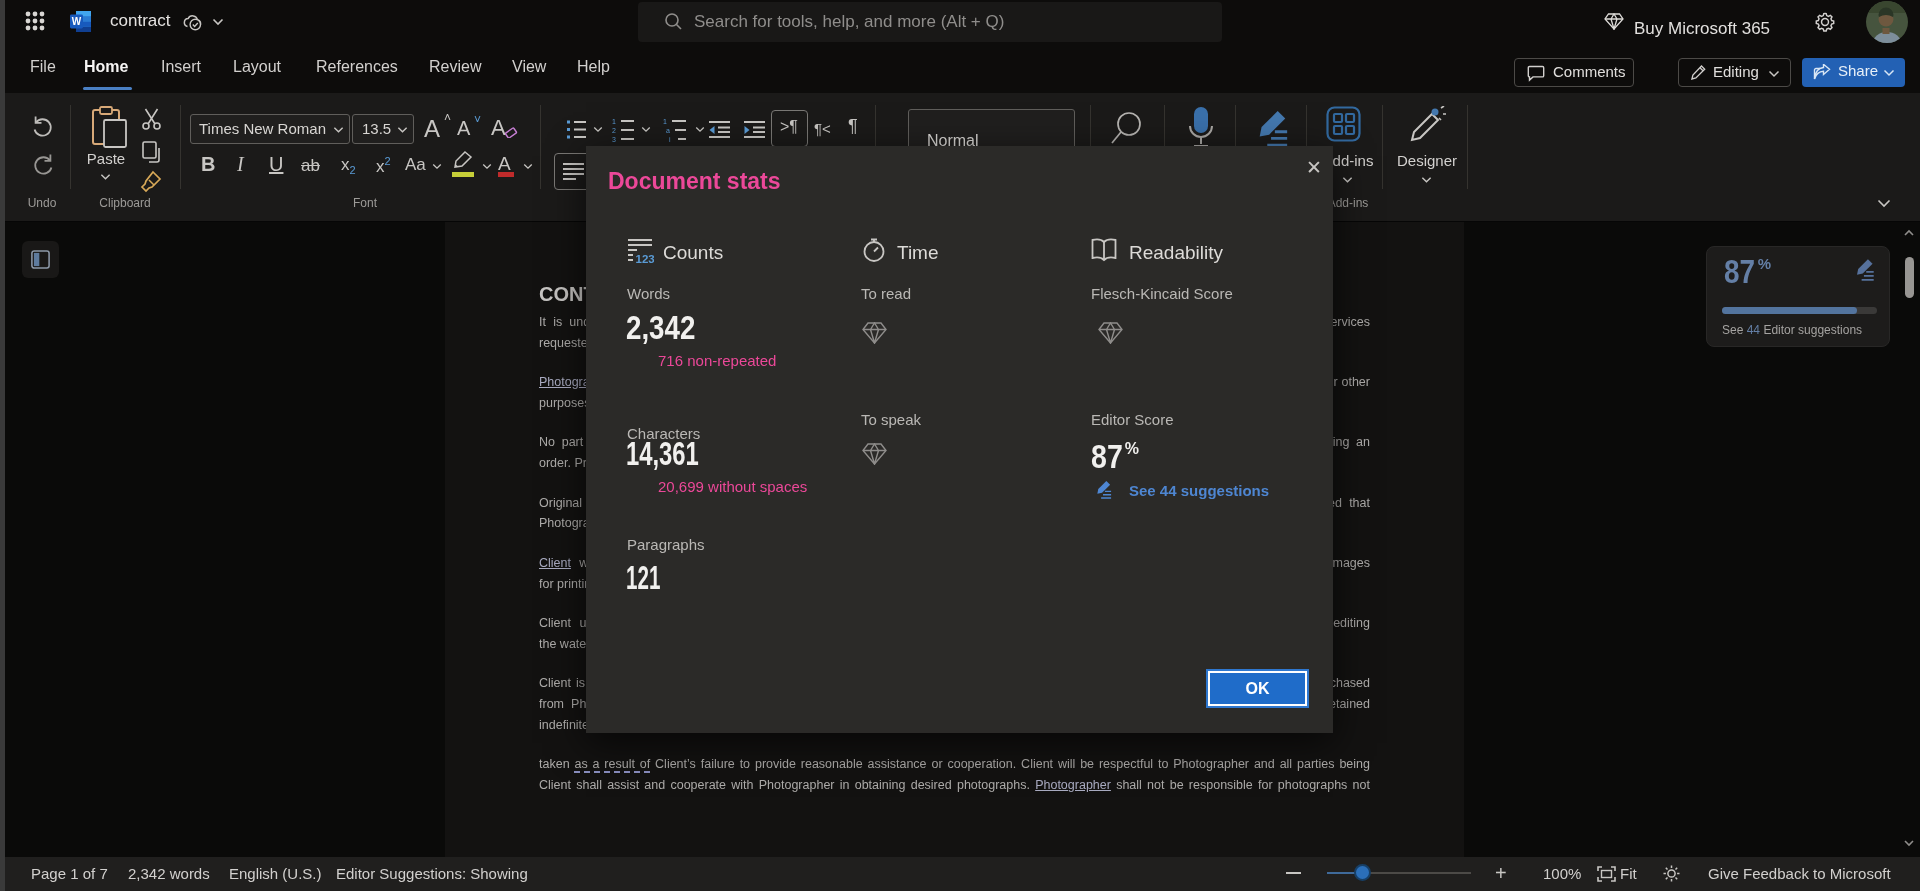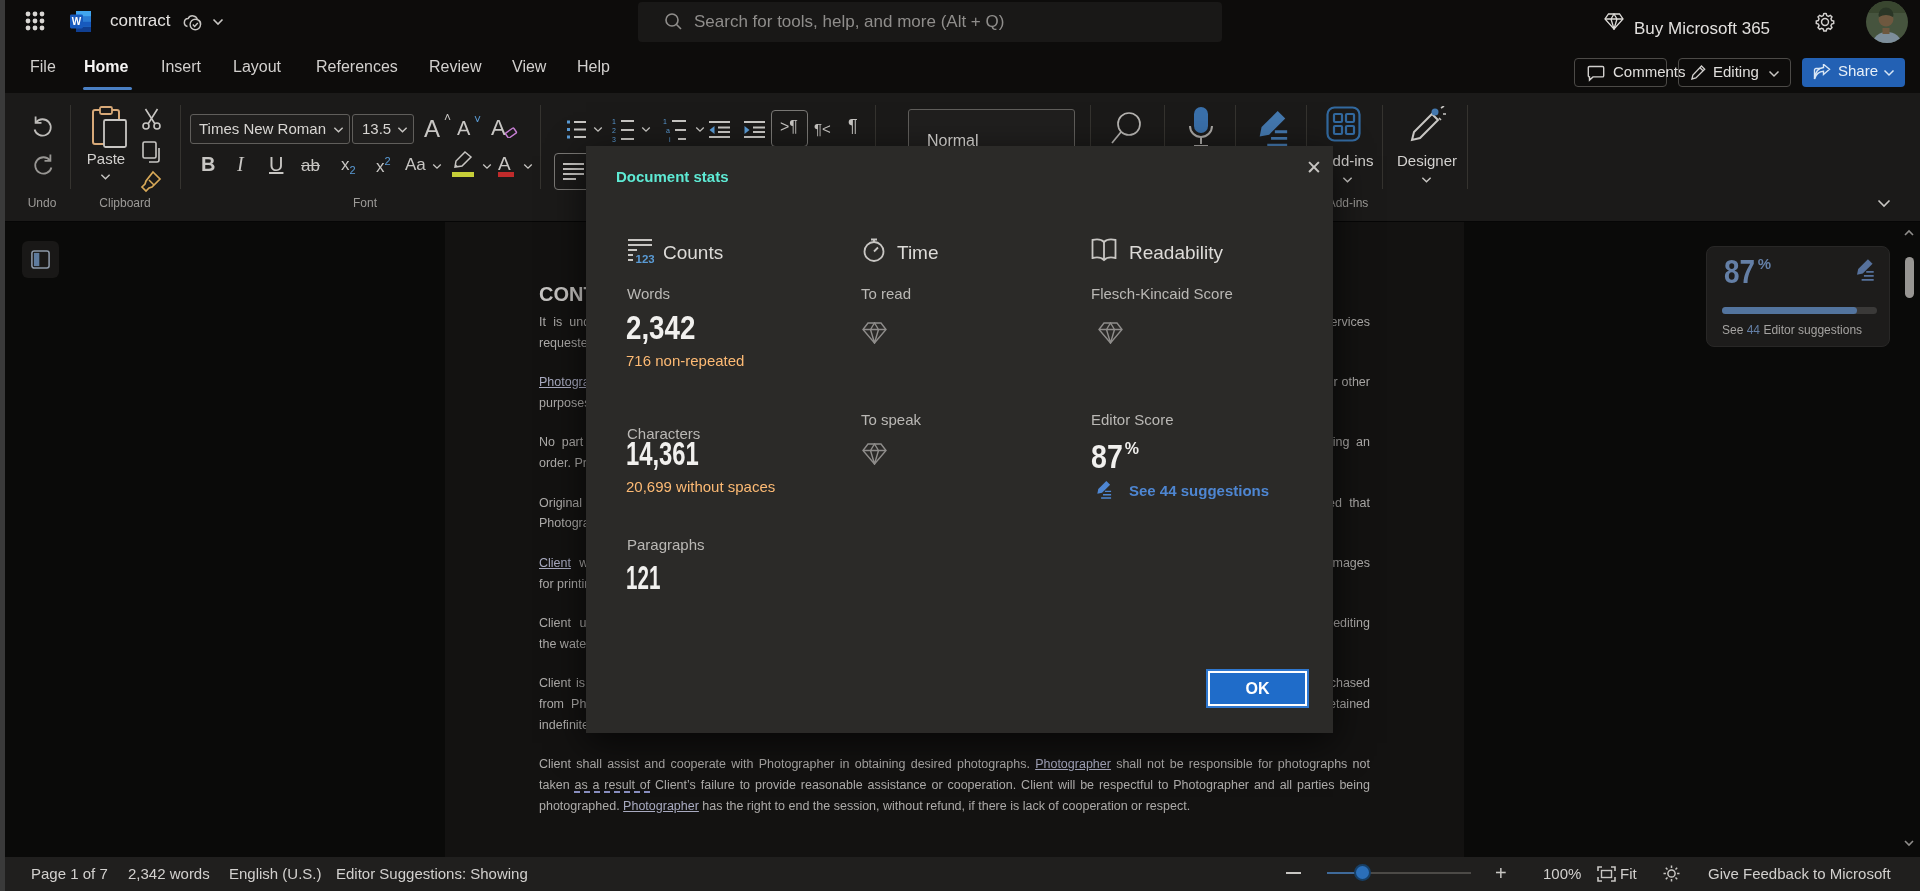--- a/index.html
+++ b/index.html
@@ -34,27 +34,27 @@
   #doc .ln { line-height:20.8px; text-align:justify; text-align-last:justify; }
   #doc .lnl { line-height:20.8px; }
   #doc .pgap { height:18.6px; }
   #doc .u { text-decoration:underline; color:#a9abc1; }
   #doc .sq { text-decoration:underline dashed #8a8fc0 2px; text-underline-offset:3px; }
   
   #statusbar { position:absolute; left:0; top:857px; width:1920px; height:34px; background:#201f1e; color:#d2d0ce; font-size:15px; }
   #statusbar .it { position:absolute; top:8px; }
   
   #dialog { position:absolute; left:586px; top:146px; width:747px; height:587px; background:#2b2a28; box-shadow:0 10px 36px rgba(0,0,0,0.65); z-index:40; }
-  #dialog h1 { position:absolute; left:30px; top:22px; font-size:15px; font-weight:bold; color:#5eead4; }
+  #dialog h1 { position:absolute; left:22px; top:22px; font-size:23px; font-weight:bold; color:#ec4899; }
   #dialog .x { position:absolute; left:715px; top:9px; width:26px; height:26px; color:#c8c6c3; font-size:19px; line-height:26px; text-align:center; }
   .dsec { position:absolute; font-size:19px; color:#dddbd8; }
   .dlabel { position:absolute; font-size:15px; color:#bab8b5; }
   .dbig { position:absolute; font-size:34px; line-height:34px; font-weight:bold; color:#f1f0ee; }
   .dbig>span.n { display:inline-block; transform-origin:left center; }
-  .dsub { position:absolute; font-size:15px; color:#fdba74; }
+  .dsub { position:absolute; font-size:15px; color:#ec4899;margin-left:32px; }
   .dlink { position:absolute; font-size:15px; font-weight:bold; color:#4e86d2; }
   #okbtn { position:absolute; left:620px; top:523px; width:103px; height:39px; background:#1f6cc9; border:2px solid #2e77cf; box-shadow:inset 0 0 0 2px #ffffff; color:#fff; font-size:16px; font-weight:bold; text-align:center; line-height:35px; }
   
   #ecard { position:absolute; left:1706px; top:246px; width:184px; height:101px; background:#1d1c1b; border:1px solid #282726; border-radius:8px; }
 </style>
 </head>
 <body>
 <div id="stage">
   <div id="header">
 
@@ -131,21 +131,21 @@
     <div class="tab" style="left:30px">File</div>
     <div class="tab sel" style="left:84px">Home</div>
     <div class="tab" style="left:161px">Insert</div>
     <div class="tab" style="left:233px">Layout</div>
     <div class="tab" style="left:316px">References</div>
     <div class="tab" style="left:429px">Review</div>
     <div class="tab" style="left:512px">View</div>
     <div class="tab" style="left:577px">Help</div>
     <div id="homeline"></div>
 
-    <div class="abs" style="left:1574px;top:14px;width:93px;height:29px;border:1px solid #4c4a47;border-radius:4px;">
+    <div class="abs" style="left:1514px;top:14px;width:120px;height:29px;border:1px solid #4c4a47;border-radius:4px;">
       <svg class="abs" style="left:12px;top:6px" width="18" height="17" viewBox="0 0 18 17">
         <path d="M2.5 1.5 h13 a1.2 1.2 0 0 1 1.2 1.2 v8 a1.2 1.2 0 0 1 -1.2 1.2 h-9.5 l-3.5 3.2 v-3.2 h-0 a1.2 1.2 0 0 1 -1.2 -1.2 v-8 a1.2 1.2 0 0 1 1.2 -1.2 z" fill="none" stroke="#d2d0ce" stroke-width="1.4"></path>
       </svg>
       <span class="abs" style="left:38px;top:4px;font-size:15px;color:#e0dedc">Comments</span>
     </div>
 
     <div class="abs" style="left:1678px;top:14px;width:113px;height:29px;border:1px solid #4c4a47;border-radius:4px;">
       <svg class="abs" style="left:11px;top:5px" width="17" height="17" viewBox="0 0 17 17">
         <path d="M11.5 2 l3.2 3.2 l-8.8 8.8 l-4 1 l1 -4 z M10 3.8 l3 3" fill="none" stroke="#d2d0ce" stroke-width="1.3"></path>
       </svg>
@@ -395,23 +395,22 @@
         <div class="ln"><span class="u">Client</span> will receive a personal print release from Photographer which permits the personal reproduction of any of the purchased images</div>
         <div class="lnl">for printing and personal sharing purposes only.</div>
         <div class="pgap"></div>
         <div class="ln">Client understands that all preview images remain fully protected and agrees not to alter, screenshot, crop, or otherwise apply editing</div>
         <div class="lnl">the watermark before the final purchase of the gallery.</div>
         <div class="pgap"></div>
         <div class="ln">Client is responsible for backing up all delivered files. Additional copies of any of the high-resolution digital images may later again be purchased</div>
         <div class="ln">from Photographer at the current listed rates at any time; however, Photographer does not guarantee that any of the files will be retained</div>
         <div class="lnl">indefinitely once the final gallery has expired.</div>
         <div class="pgap"></div>
+        <div class="ln">taken <span class="sq">as a result of</span> Client’s failure to provide reasonable assistance or cooperation. Client will be respectful to Photographer and all parties being</div>
         <div class="ln">Client shall assist and cooperate with Photographer in obtaining desired photographs. <span class="u">Photographer</span> shall not be responsible for photographs not</div>
-        <div class="ln">taken <span class="sq">as a result of</span> Client’s failure to provide reasonable assistance or cooperation. Client will be respectful to Photographer and all parties being</div>
-        <div class="lnl">photographed. <span class="u">Photographer</span> has the right to end the session, without refund, if there is lack of cooperation or respect.</div>
         <div class="pgap"></div>
       </div>
     </div>
   </div>
   <div id="statusbar">
     <div class="it" style="left:31px">Page 1 of 7</div>
     <div class="it" style="left:128px">2,342 words</div>
     <div class="it" style="left:229px">English (U.S.)</div>
     <div class="it" style="left:336px">Editor Suggestions: Showing</div>
     <div class="abs" style="left:1286px;top:15px;width:15px;height:2px;background:#c8c6c3"></div>

